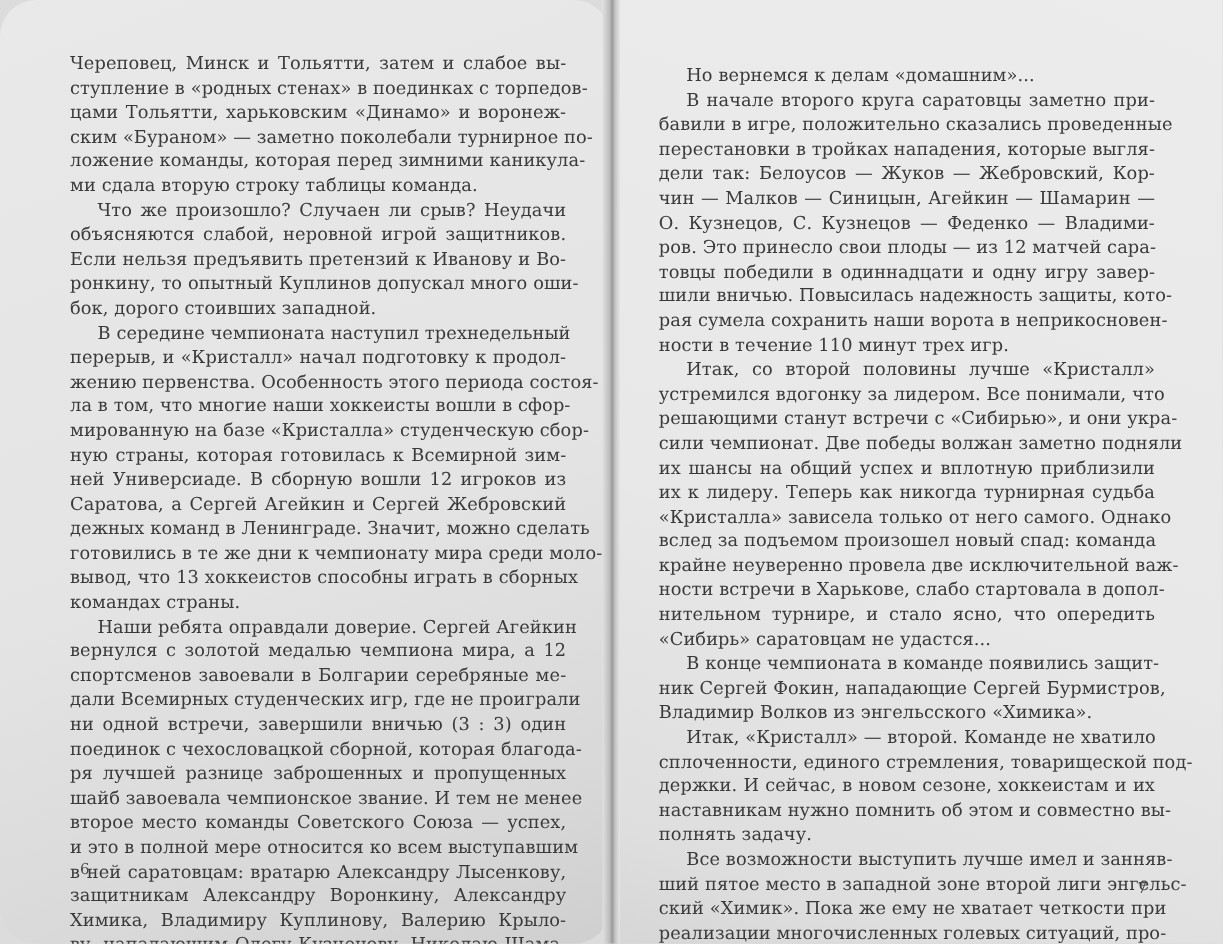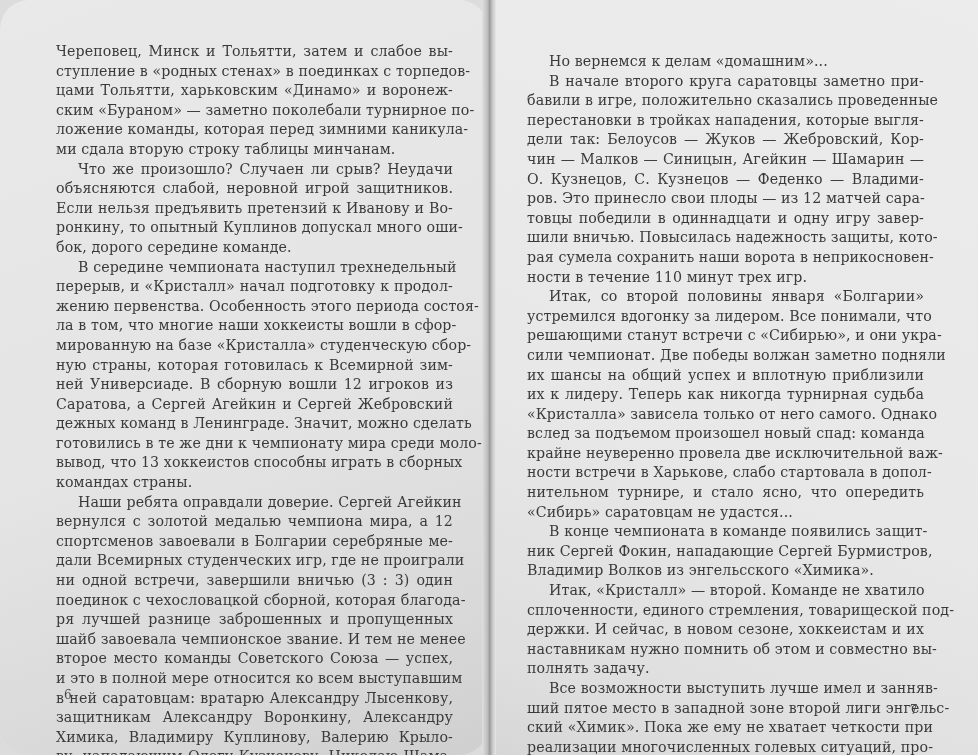--- a/index.html
+++ b/index.html
@@ -49,26 +49,26 @@
 <body>
 
 <div class="spread">
   <div class="page page-left">
     <div class="text-block" id="left-text">
         <span class="line">Череповец, Минск и Тольятти, затем и слабое вы-</span>
         <span class="line">ступление в «родных стенах» в поединках с торпедов-</span>
         <span class="line">цами Тольятти, харьковским «Динамо» и воронеж-</span>
         <span class="line">ским «Бураном» — заметно поколебали турнирное по-</span>
         <span class="line">ложение команды, которая перед зимними каникула-</span>
-        <span class="line last">ми сдала вторую строку таблицы минчанам.</span>
+        <span class="line last">ми сдала вторую строку таблицы команда.</span>
         <span class="line indent">Что же произошло? Случаен ли срыв? Неудачи</span>
         <span class="line">объясняются слабой, неровной игрой защитников.</span>
         <span class="line">Если нельзя предъявить претензий к Иванову и Во-</span>
         <span class="line">ронкину, то опытный Куплинов допускал много оши-</span>
-        <span class="line last">бок, дорого середине команде.</span>
+        <span class="line last">бок, дорого стоивших западной.</span>
         <span class="line indent">В середине чемпионата наступил трехнедельный</span>
         <span class="line">перерыв, и «Кристалл» начал подготовку к продол-</span>
         <span class="line">жению первенства. Особенность этого периода состоя-</span>
         <span class="line">ла в том, что многие наши хоккеисты вошли в сфор-</span>
         <span class="line">мированную на базе «Кристалла» студенческую сбор-</span>
         <span class="line">ную страны, которая готовилась к Всемирной зим-</span>
         <span class="line">ней Универсиаде. В сборную вошли 12 игроков из</span>
         <span class="line">Саратова, а Сергей Агейкин и Сергей Жебровский</span>
         <span class="line">дежных команд в Ленинграде. Значит, можно сделать</span>
         <span class="line">готовились в те же дни к чемпионату мира среди моло-</span>
@@ -98,21 +98,21 @@
         <span class="line">бавили в игре, положительно сказались проведенные</span>
         <span class="line">перестановки в тройках нападения, которые выгля-</span>
         <span class="line">дели так: Белоусов — Жуков — Жебровский, Кор-</span>
         <span class="line">чин — Малков — Синицын, Агейкин — Шамарин —</span>
         <span class="line">О. Кузнецов, С. Кузнецов — Феденко — Владими-</span>
         <span class="line">ров. Это принесло свои плоды — из 12 матчей сара-</span>
         <span class="line">товцы победили в одиннадцати и одну игру завер-</span>
         <span class="line">шили вничью. Повысилась надежность защиты, кото-</span>
         <span class="line">рая сумела сохранить наши ворота в неприкосновен-</span>
         <span class="line last">ности в течение 110 минут трех игр.</span>
-        <span class="line indent">Итак, со второй половины января «Болгарии»</span>
+        <span class="line indent">Итак, со второй половины лучше «Кристалл»</span>
         <span class="line">устремился вдогонку за лидером. Все понимали, что</span>
         <span class="line">решающими станут встречи с «Сибирью», и они укра-</span>
         <span class="line">сили чемпионат. Две победы волжан заметно подняли</span>
         <span class="line">их шансы на общий успех и вплотную приблизили</span>
         <span class="line">их к лидеру. Теперь как никогда турнирная судьба</span>
         <span class="line">«Кристалла» зависела только от него самого. Однако</span>
         <span class="line">вслед за подъемом произошел новый спад: команда</span>
         <span class="line">крайне неуверенно провела две исключительной важ-</span>
         <span class="line">ности встречи в Харькове, слабо стартовала в допол-</span>
         <span class="line">нительном турнире, и стало ясно, что опередить</span>

